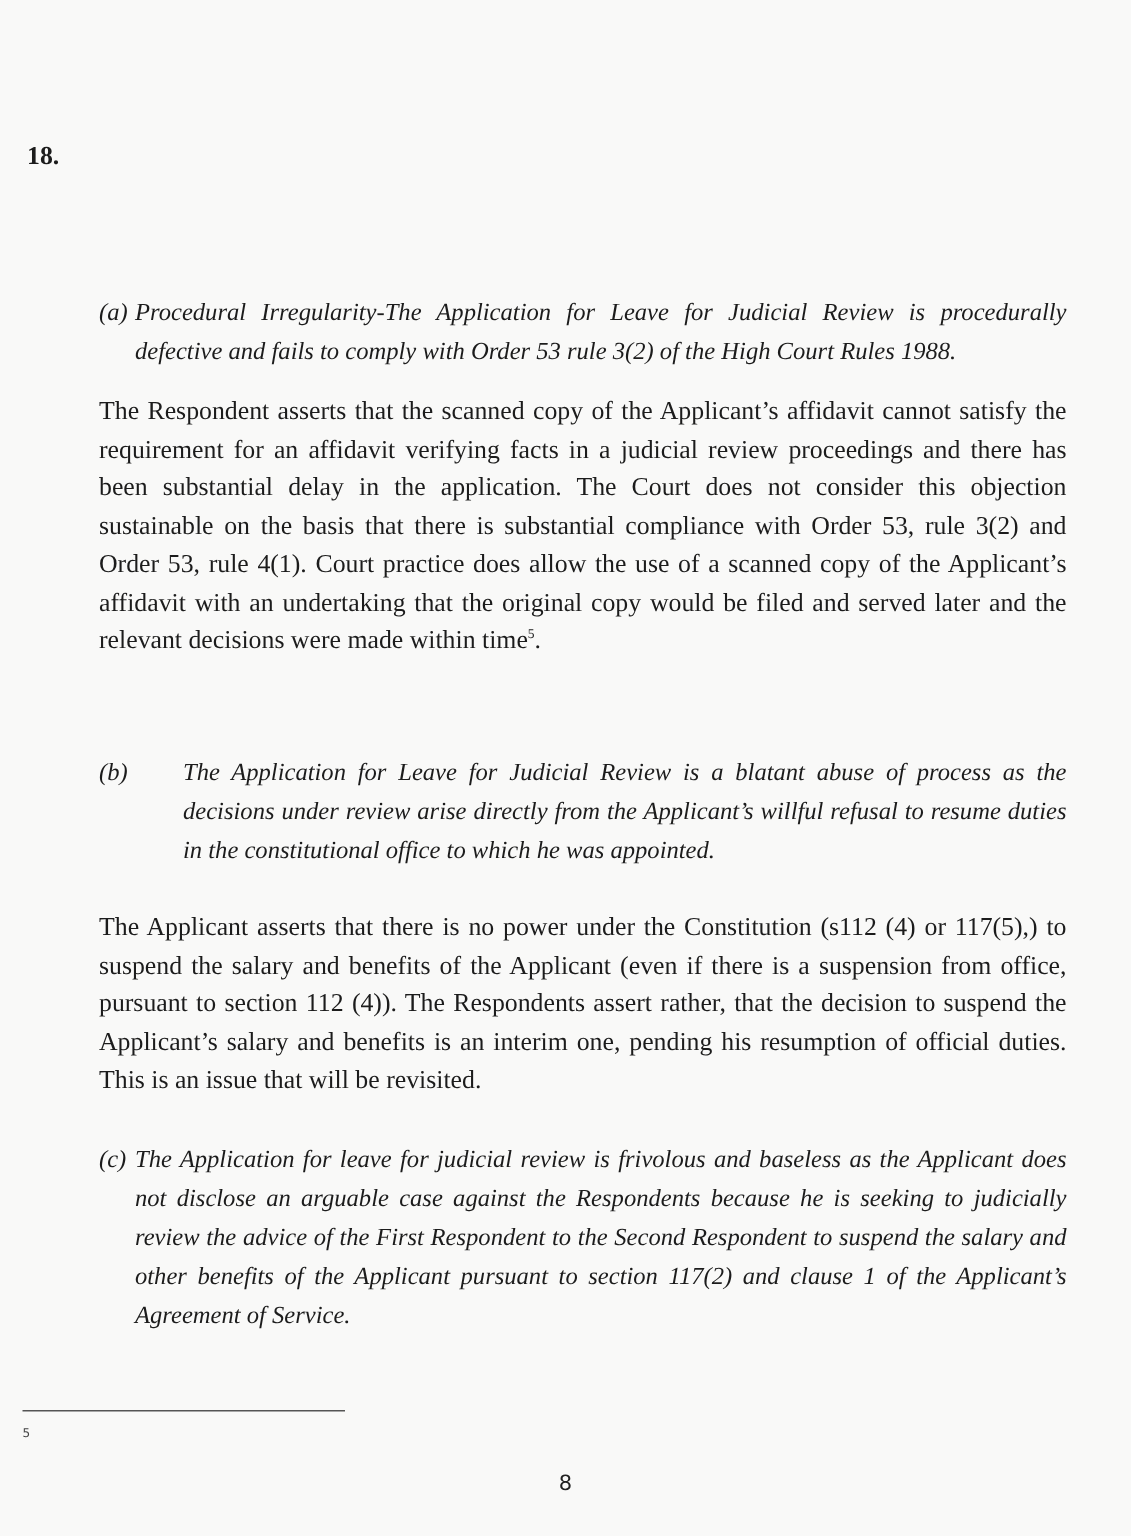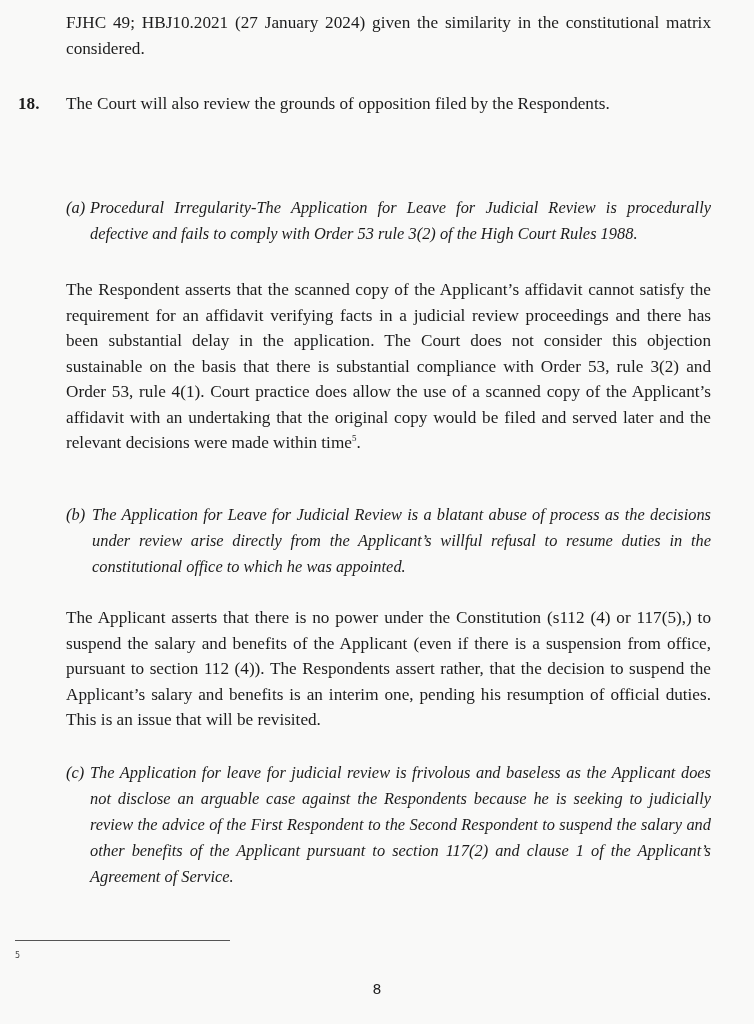--- a/index.html
+++ b/index.html
@@ -93,38 +93,36 @@
       font-family: "DejaVu Sans", sans-serif;
       font-size: 14px;
       color: #222;
     }
   </style>
 </head>
 <body>
 
 <div class="page">
 
-  <div class="block" style="top:10px;">FJHC 49; HBJ10.2021 (27 January 2024) given the similarity in the  constitutional matrix considered.</div>
 
   <div class="para-num" style="top:91px;">18.</div>
-  <div class="block nojust" style="top:91px;">The Court will also review the grounds of opposition filed by the Respondents.</div>
 
 
   <div class="ground" style="top:195px;">
     <span class="label">(a)</span>
     <span class="gtext">Procedural Irregularity-The Application for Leave for Judicial Review is procedurally defective and fails to comply with Order 53 rule 3(2) of the High Court Rules 1988.</span>
   </div>
 
-  <div class="block" style="top:277px;font-family:Liberation Serif, serif;">
+  <div class="block" style="top:261px;font-family:Liberation Serif, serif;">
     <span>The Respondent asserts that the scanned copy of the Applicant’s affidavit cannot satisfy the requirement for an affidavit verifying facts in a judicial review proceedings and there has been substantial delay in the application. The Court does not consider this objection sustainable on the basis that there is substantial compliance with Order 53, rule 3(2) and Order 53, rule 4(1). Court practice does allow the use of a scanned copy of the Applicant’s affidavit with an undertaking that the original copy would be filed and served later and the relevant decisions were made within time</span><sup>5</sup><span>.</span>
   </div>
 
   <div class="ground" style="top:502px;">
     <span class="label">(b)</span>
-    <span class="gtext" style="margin-left:26px;">The Application for Leave for Judicial Review is a blatant abuse of process as the decisions under review arise directly from the Applicant’s willful refusal to resume duties in the constitutional office to which he was appointed.</span>
+    <span class="gtext" style="margin-left:56px;">The Application for Leave for Judicial Review is a blatant abuse of process as the decisions under review arise directly from the Applicant’s willful refusal to resume duties in the constitutional office to which he was appointed.</span>
   </div>
 
   <div class="block" style="top:605px;">The Applicant asserts that there is no power under the Constitution (s112 (4) or 117(5),) to suspend the salary and benefits of the Applicant (even if there is a suspension from office, pursuant to section 112 (4)). The Respondents assert rather, that the decision to suspend the Applicant’s salary and benefits is an interim one, pending his resumption of official duties. This is an issue that will be revisited.</div>
 
   <div class="ground" style="top:760px;">
     <span class="label">(c)</span>
     <span class="gtext">The Application for leave for judicial review is frivolous and baseless as the Applicant does not disclose an arguable case against the Respondents because he is seeking to judicially review the advice of the First Respondent to the Second Respondent to suspend the salary and other benefits of the Applicant pursuant to section 117(2) and clause 1 of the Applicant’s Agreement of Service.</span>
   </div>
 
   <div class="footnote-rule"></div>

